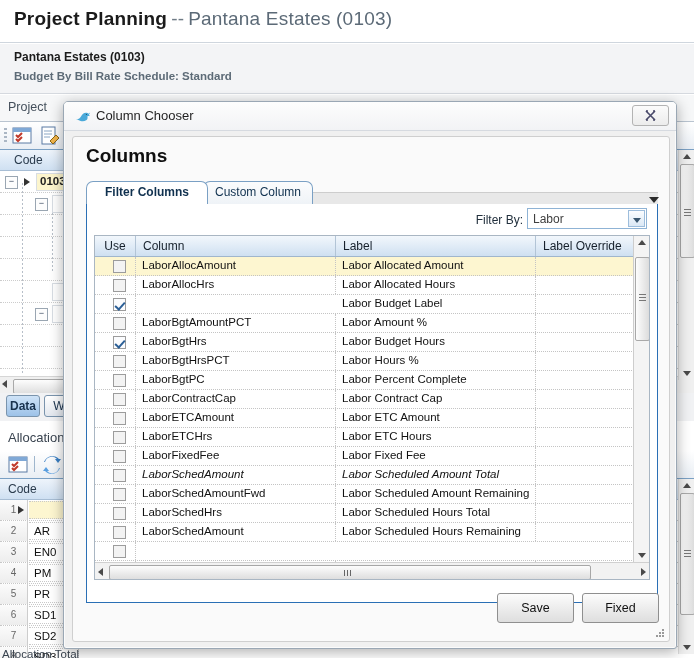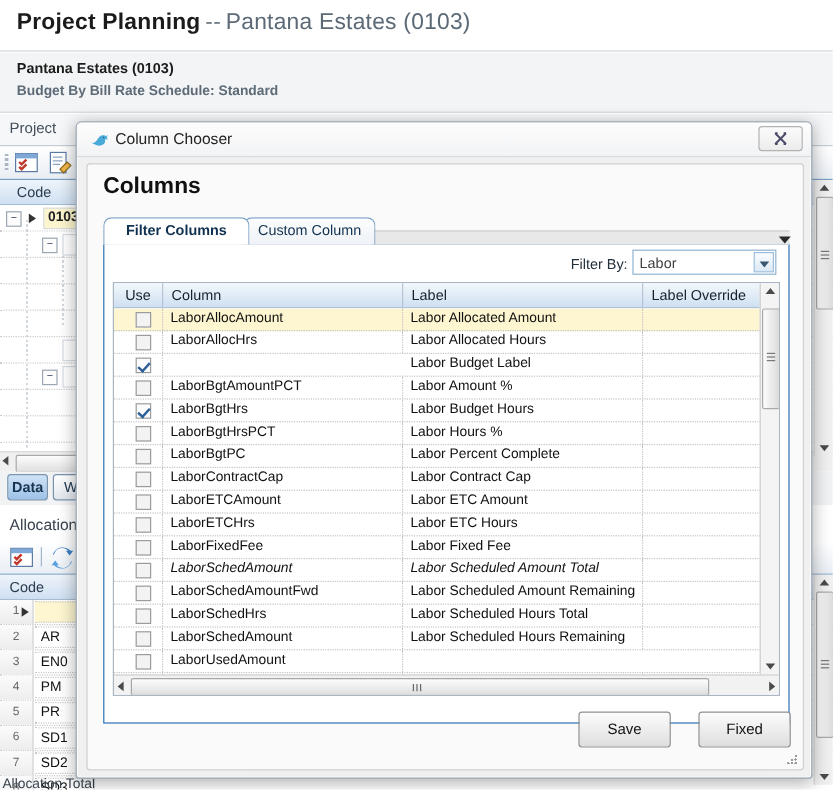--- a/index.html
+++ b/index.html
@@ -221,21 +221,21 @@
          border-right:5px solid #4a4a4a;border-top:4px solid transparent;border-bottom:4px solid transparent;}
   .hsb-r{position:absolute;right:3px;top:5px;width:0;height:0;
          border-left:5px solid #4a4a4a;border-top:4px solid transparent;border-bottom:4px solid transparent;}
 
   .dlg-footer{position:absolute;left:0;bottom:0;width:100%;height:62px;}
   .dlg-btn{
     position:absolute;top:14px;width:77px;height:30px;
     background:linear-gradient(#fcfcfc,#dedede);border:1px solid #8f8f8f;border-radius:3px;
     font-size:12.5px;color:#111;text-align:center;line-height:28px;box-sizing:border-box;
   }
-  #save-button{right:110px;}
+  #save-button{right:95px;}
   #cancel-button{right:10px;}
   .resize-grip{position:absolute;right:4px;bottom:3px;width:9px;height:9px;
     background:
       radial-gradient(circle 1px at 7px 1px,#9a9a9a 99%,transparent),
       radial-gradient(circle 1px at 4px 4px,#9a9a9a 99%,transparent),
       radial-gradient(circle 1px at 7px 4px,#9a9a9a 99%,transparent),
       radial-gradient(circle 1px at 1px 7px,#9a9a9a 99%,transparent),
       radial-gradient(circle 1px at 4px 7px,#9a9a9a 99%,transparent),
       radial-gradient(circle 1px at 7px 7px,#9a9a9a 99%,transparent);}
 </style>
@@ -689,23 +689,20 @@
                 <span>Labor Scheduled Hours Remaining</span>
               </div>
               <div class="cell" style="left: 441px; width: 98px; border-right: none;">
                 <span></span>
               </div>
             </div>
             <div class="row" style="top: 285px;">
               <div class="cell" style="left: 0px; width: 41px;">
                 <div class="chk"></div>
               </div>
-              <div class="cell" style="left: 41px; width: 200px;">
-                <span>LaborUsedAmount</span>
-              </div>
               <div class="cell" style="left: 441px; width: 98px; border-right: none;">
                 <span></span>
               </div>
             </div>
             <div class="row" style="top: 304px;">
               <div class="cell" style="left: 0px; width: 41px;"></div>
               <div class="cell" style="left: 41px; width: 200px;"></div>
               <div class="cell" style="left: 241px; width: 200px;"></div>
               <div class="cell" style="left: 441px; width: 98px; border-right: none;">
                 <span></span>

